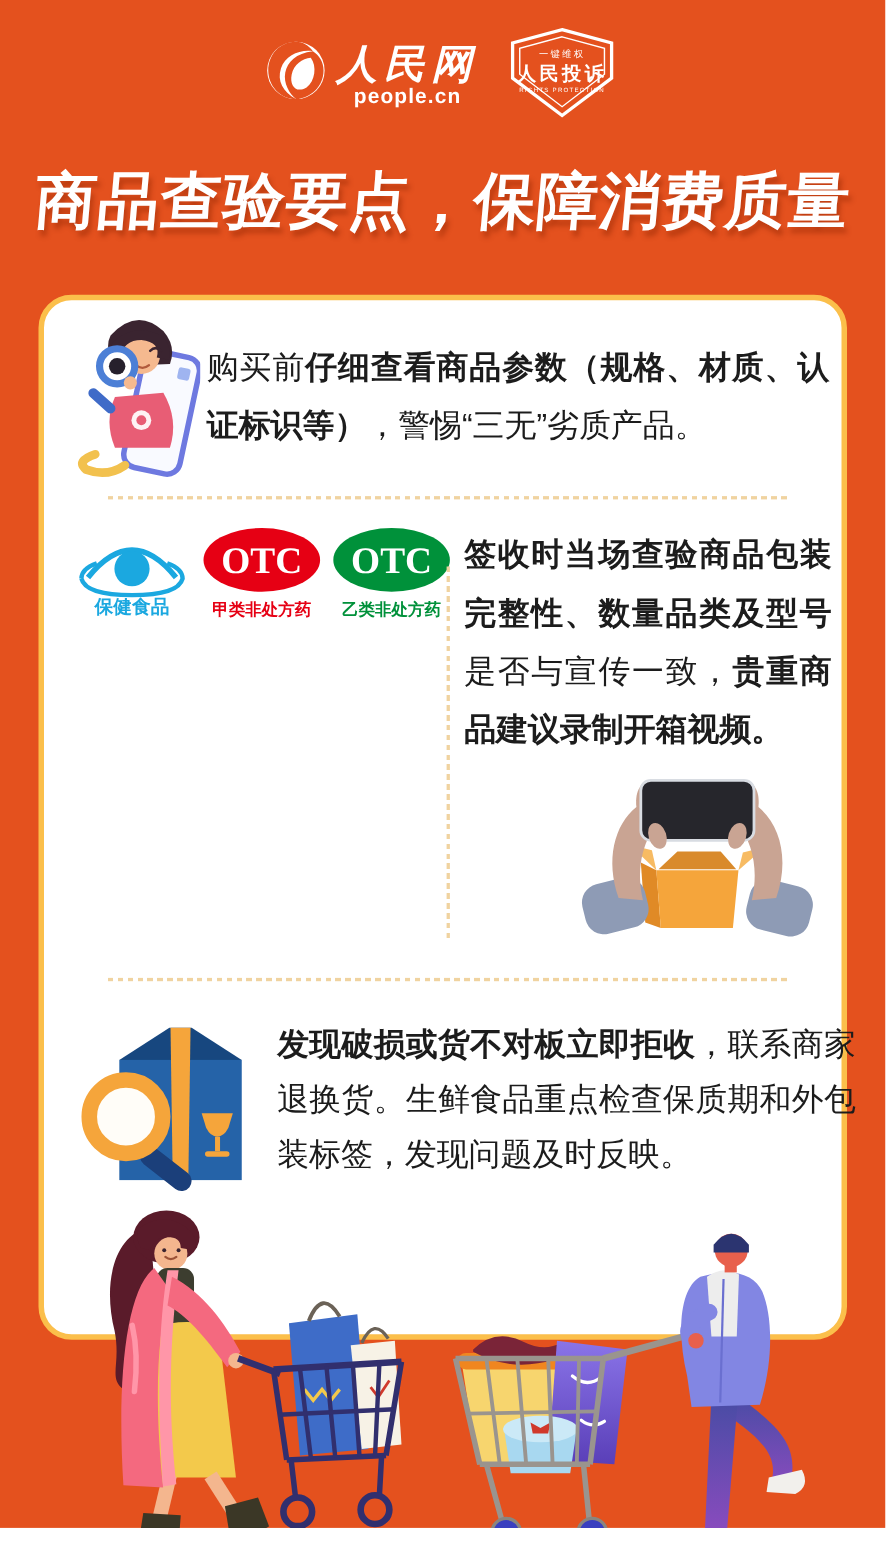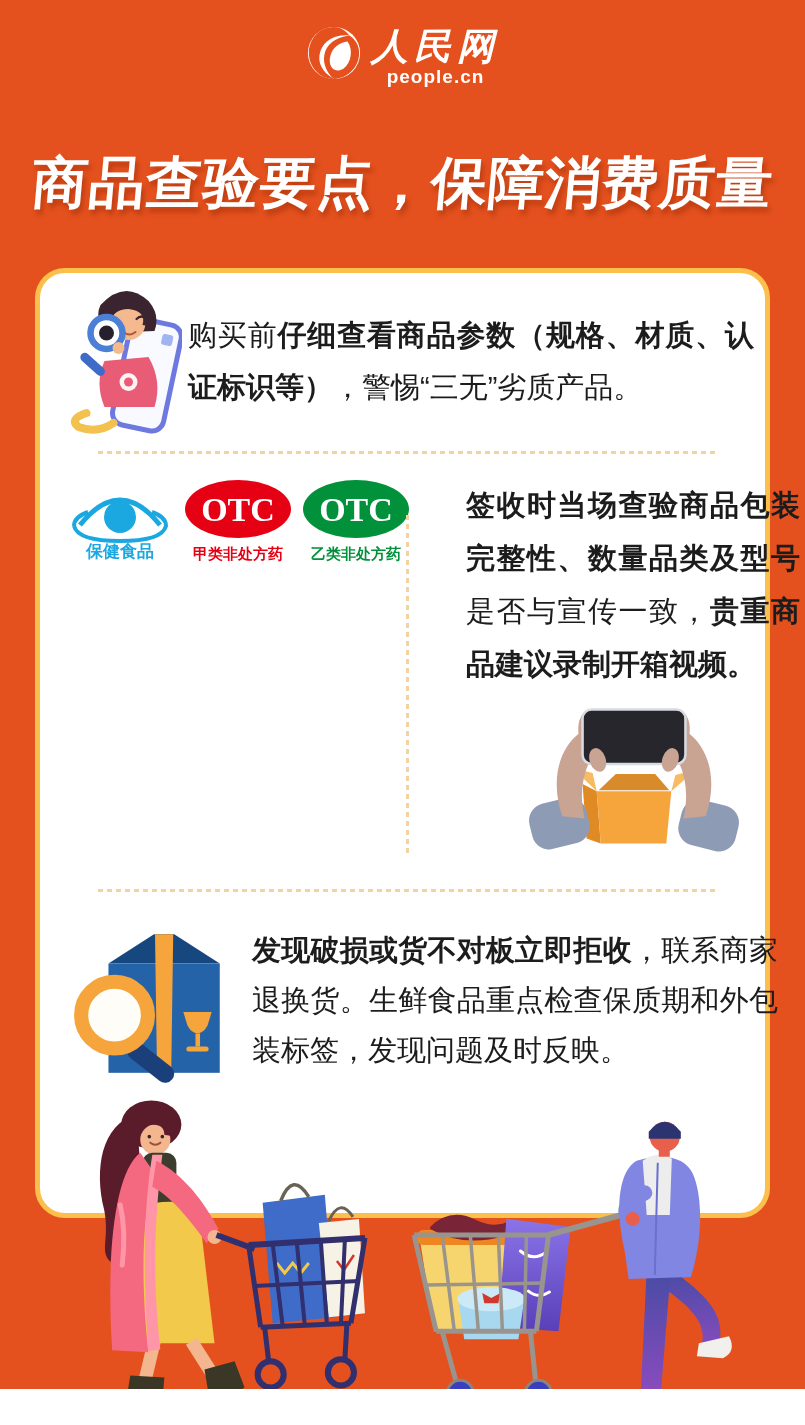--- a/index.html
+++ b/index.html
@@ -35,21 +35,21 @@
   .hdiv { position:absolute; height:3px;
           background:repeating-linear-gradient(90deg,#F0D3A0 0 5px,transparent 5px 9px); }
   .hdiv1 { left:58px; top:178px; width:618px; }
   .hdiv2 { left:58px; top:616px; width:618px; }
   .vdiv { position:absolute; left:366px; top:242px; width:3px; height:342px;
           background:repeating-linear-gradient(180deg,#F0D3A0 0 5px,transparent 5px 9px); }
 
   .logos-row { position:absolute; left:24px; top:206px; display:flex; gap:6px; }
 
   .left-text  { position:absolute; left:24px;  top:298px; width:342px; font-size:30px; line-height:48px; text-align:justify; }
-  .right-text { position:absolute; left:382px; top:206px; width:334px; font-size:29px; line-height:53px; text-align:justify;margin-left:44px; }
+  .right-text { position:absolute; left:382px; top:206px; width:334px; font-size:29px; line-height:53px; text-align:justify; }
   .hands-img  { position:absolute; left:478px; top:414px; }
 
   .sec3-icon { position:absolute; left:28px; top:646px; }
   .sec3-text { position:absolute; left:212px; top:652px; width:526px; font-size:29px; line-height:50px; text-align:justify; }
 
   
   .fig { position:absolute; z-index:5; }
   .fig-woman { left:56px; top:1094px; }
   .fig-man   { left:378px; top:1098px; }
 </style>
@@ -64,20 +64,29 @@
         <svg width="58" height="58" viewBox="0 0 60 60">
           <circle cx="30" cy="30" r="27" fill="#fff"></circle>
           <path d="M30,3 C14,3 4,16 4,30 C4,44 15,57 30,57 C18,50 12,40 16,28 C20,16 34,10 46,12 C42,6 36,3 30,3 Z" fill="#E4511E"></path>
           <path d="M46,12 C30,14 22,22 20,32 C18,42 24,52 30,57 C44,56 56,45 56,30 C56,22 52,16 46,12 Z M44,18 C50,26 48,40 40,46 C30,52 24,44 26,34 C28,24 36,19 44,18 Z" fill="#E4511E"></path>
         </svg>
       </span>
       <div class="logo-text">
         <div class="logo-cn">人民网</div>
         <div class="logo-en">people.cn</div>
       </div>
+    </div>
+    <div class="badge">
+      <svg width="108" height="84" viewBox="0 0 108 84">
+        <path d="M54,3 L99,15 L99,47 L54,81 L9,47 L9,15 Z" fill="none" stroke="#fff" stroke-width="3"></path>
+        <path d="M54,9.5 L92.5,20 L92.5,43.5 L54,73 L15.5,43.5 L15.5,20 Z" fill="none" stroke="#fff" stroke-width="1.3"></path>
+        <text x="54" y="28" text-anchor="middle" font-size="8.5" letter-spacing="2" fill="#fff">一键维权</text>
+        <text x="54" y="49" text-anchor="middle" font-size="17.5" font-weight="bold" letter-spacing="3" fill="#fff">人民投诉</text>
+        <text x="54" y="60" text-anchor="middle" font-size="5.6" letter-spacing="1.1" fill="#fff">RIGHTS PROTECTION</text>
+      </svg>
     </div>
   </div>
 
   <h1 class="title">商品查验要点，保障消费质量</h1>
 
   <div class="card">
     <div class="card-inner">
 
       <div class="sec1-icon">
         <svg width="116" height="150" viewBox="0 0 115 150">

